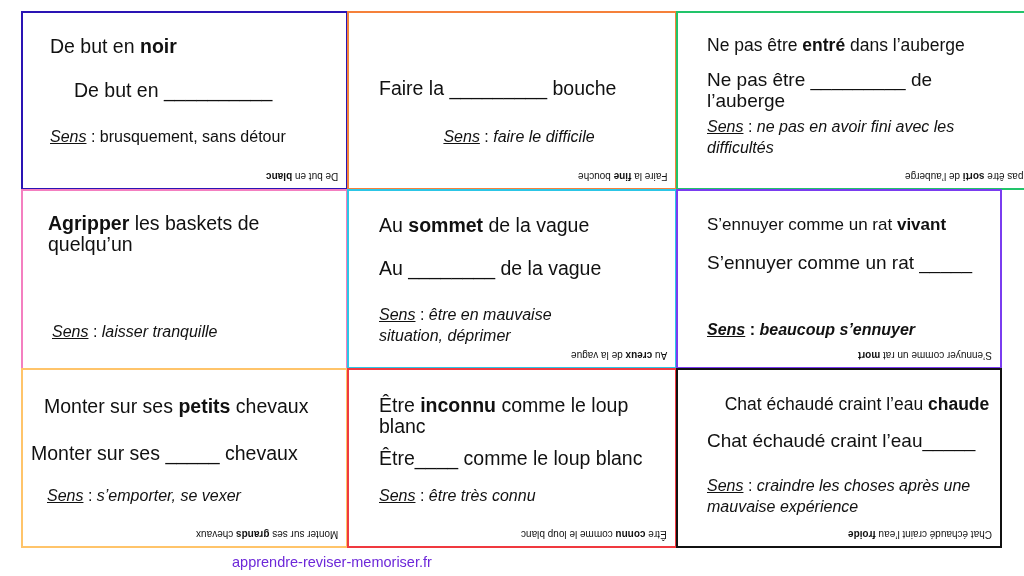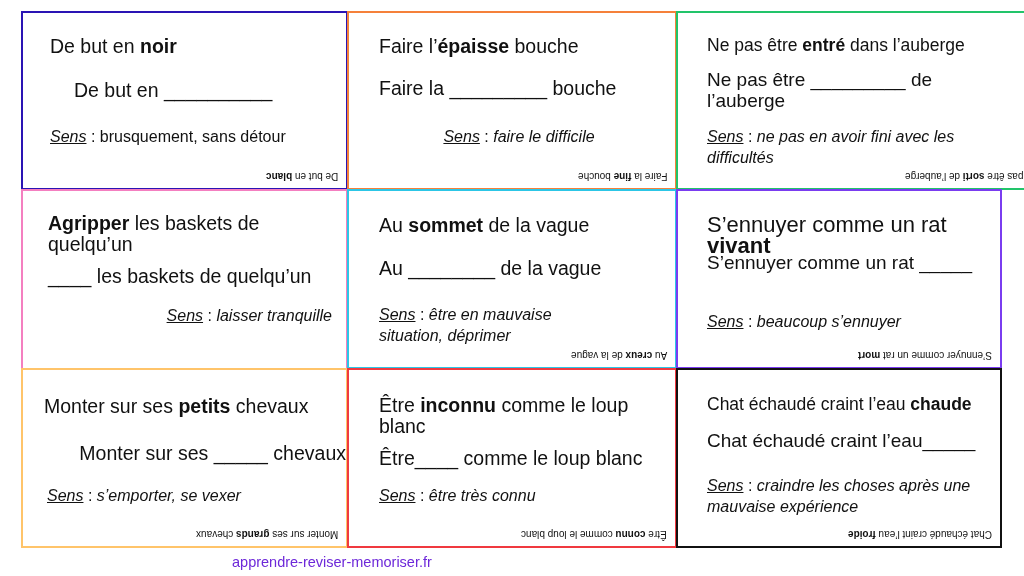--- a/index.html
+++ b/index.html
@@ -63,51 +63,47 @@
     <div class="line" style="left:27px;top:67px;width:290px;margin-left:24px;">De but en __________</div>
     <div class="sens" style="left:27px;top:113px;width:240px;">
       <span class="sens-label">Sens</span><span> : </span><span>brusquement, sans détour</span>
     </div>
     <div class="answer">
       <span>De but en </span><b>blanc</b><span></span>
     </div>
   </div>
 
   <div class="card" style="left: 326px; top: 0px; width: 330px; height: 179px; border-color: rgb(245, 129, 58);">
-    <div class="line" style="left:30px;top:23px;width:290px;">
-      <span>Faire l’</span><b>épaisse</b><span> bouche</span>
-    </div>
     <div class="line" style="left:30px;top:65px;width:295px;">Faire la _________ bouche</div>
     <div class="sens" style="left:30px;top:113px;width:280px;text-align:center;">
       <span class="sens-label">Sens</span><span> : </span><span class="it">faire le difficile</span>
     </div>
     <div class="answer">
       <span>Faire la </span><b>fine</b><span> bouche</span>
     </div>
   </div>
 
   <div class="card" style="left: 655px; top: 0px; width: 373px; height: 179px; border-color: rgb(34, 196, 106);">
     <div class="line" style="left:29px;top:22px;width:295px;font-size:17.5px;">
       <span>Ne pas être </span><b>entré</b><span> dans l’auberge</span>
     </div>
     <div class="line" style="left:29px;top:56px;width:250px;font-size:19px;">Ne pas être _________ de l’auberge</div>
-    <div class="sens" style="left:29px;top:113px;width:290px;">
+    <div class="sens" style="left:29px;top:103px;width:290px;">
       <span class="sens-label">Sens</span><span> : </span><span class="it">ne pas en avoir fini avec les difficultés</span>
     </div>
     <div class="answer">
       <span>Ne pas être </span><b>sorti</b><span> de l’auberge</span>
     </div>
   </div>
 
   <div class="card" style="left: 0px; top: 178px; width: 327px; height: 216px; border-color: rgb(244, 127, 192);">
     <div class="line" style="left:25px;top:22px;width:250px;">
       <span></span><b>Agripper</b><span> les baskets de quelqu’un</span>
     </div>
-    <div class="line" style="left:25px;top:75px;width:300px;">____ les baskets de quelqu’un</div>
-    <div class="sens" style="left:29px;top:114px;width:280px;text-align:right;">
+    <div class="sens" style="left:29px;top:130px;width:280px;">
       <span class="sens-label">Sens</span><span> : </span><span class="it">laisser tranquille</span>
     </div>
     <div class="answer">
       <span></span><b>Lâcher</b><span> les baskets de quelqu’un</span>
     </div>
   </div>
 
   <div class="card" style="left: 326px; top: 178px; width: 330px; height: 180px; border-color: rgb(44, 198, 230);">
     <div class="line" style="left:30px;top:24px;width:290px;">
       <span>Au </span><b>sommet</b><span> de la vague</span>
@@ -115,37 +111,37 @@
     <div class="line" style="left:30px;top:67px;width:295px;">Au ________ de la vague</div>
     <div class="sens" style="left:30px;top:113px;width:200px;">
       <span class="sens-label">Sens</span><span> : </span><span class="it">être en mauvaise situation, déprimer</span>
     </div>
     <div class="answer">
       <span>Au </span><b>creux</b><span> de la vague</span>
     </div>
   </div>
 
   <div class="card" style="left: 655px; top: 178px; width: 326px; height: 180px; border-color: rgb(122, 60, 240);">
-    <div class="line" style="left:29px;top:23px;width:295px;font-size:22px;">
+    <div class="line" style="left:29px;top:23px;width:295px;font-size:17px;">
       <span>S’ennuyer comme un rat </span><b>vivant</b><span></span>
     </div>
     <div class="line" style="left:29px;top:61px;width:295px;font-size:19px;">S’ennuyer comme un rat _____</div>
-    <div class="sens" style="left:29px;top:120px;width:290px;">
+    <div class="sens" style="left:29px;top:128px;width:290px;font-weight:bold;">
       <span class="sens-label">Sens</span><span> : </span><span class="it">beaucoup s’ennuyer</span>
     </div>
     <div class="answer">
       <span>S’ennuyer comme un rat </span><b>mort</b><span></span>
     </div>
   </div>
 
   <div class="card" style="left: 0px; top: 357px; width: 327px; height: 180px; border-color: rgb(255, 196, 106);">
     <div class="line" style="left:21px;top:26px;width:305px;">
       <span>Monter sur ses </span><b>petits</b><span> chevaux</span>
     </div>
-    <div class="line" style="left:18px;top:73px;width:305px;text-align:right;">Monter sur ses _____ chevaux</div>
+    <div class="line" style="left:8px;top:73px;width:305px;">Monter sur ses _____ chevaux</div>
     <div class="sens" style="left:24px;top:115px;width:290px;">
       <span class="sens-label">Sens</span><span> : </span><span class="it">s’emporter, se vexer</span>
     </div>
     <div class="answer">
       <span>Monter sur ses </span><b>grands</b><span> chevaux</span>
     </div>
   </div>
 
   <div class="card" style="left: 326px; top: 357px; width: 330px; height: 180px; border-color: rgb(240, 57, 63);">
     <div class="line" style="left:30px;top:25px;width:280px;">
@@ -154,21 +150,21 @@
     <div class="line" style="left:30px;top:78px;width:300px;">Être____ comme le loup blanc</div>
     <div class="sens" style="left:30px;top:115px;width:280px;">
       <span class="sens-label">Sens</span><span> : </span><span class="it">être très connu</span>
     </div>
     <div class="answer">
       <span>Être </span><b>connu</b><span> comme le loup blanc</span>
     </div>
   </div>
 
   <div class="card" style="left: 655px; top: 357px; width: 326px; height: 180px; border-color: rgb(17, 17, 17);">
-    <div class="line" style="left:29px;top:24px;width:300px;font-size:17.5px;">
+    <div class="line" style="left:29px;top:24px;width:300px;font-size:17.5px;text-align:center;">
       <span>Chat échaudé craint l’eau </span><b>chaude</b><span></span>
     </div>
     <div class="line" style="left:29px;top:60px;width:300px;font-size:19px;">Chat échaudé craint l’eau_____</div>
     <div class="sens" style="left:29px;top:105px;width:270px;">
       <span class="sens-label">Sens</span><span> : </span><span class="it">craindre les choses après une mauvaise expérience</span>
     </div>
     <div class="answer">
       <span>Chat échaudé craint l’eau </span><b>froide</b><span></span>
     </div>
   </div>

